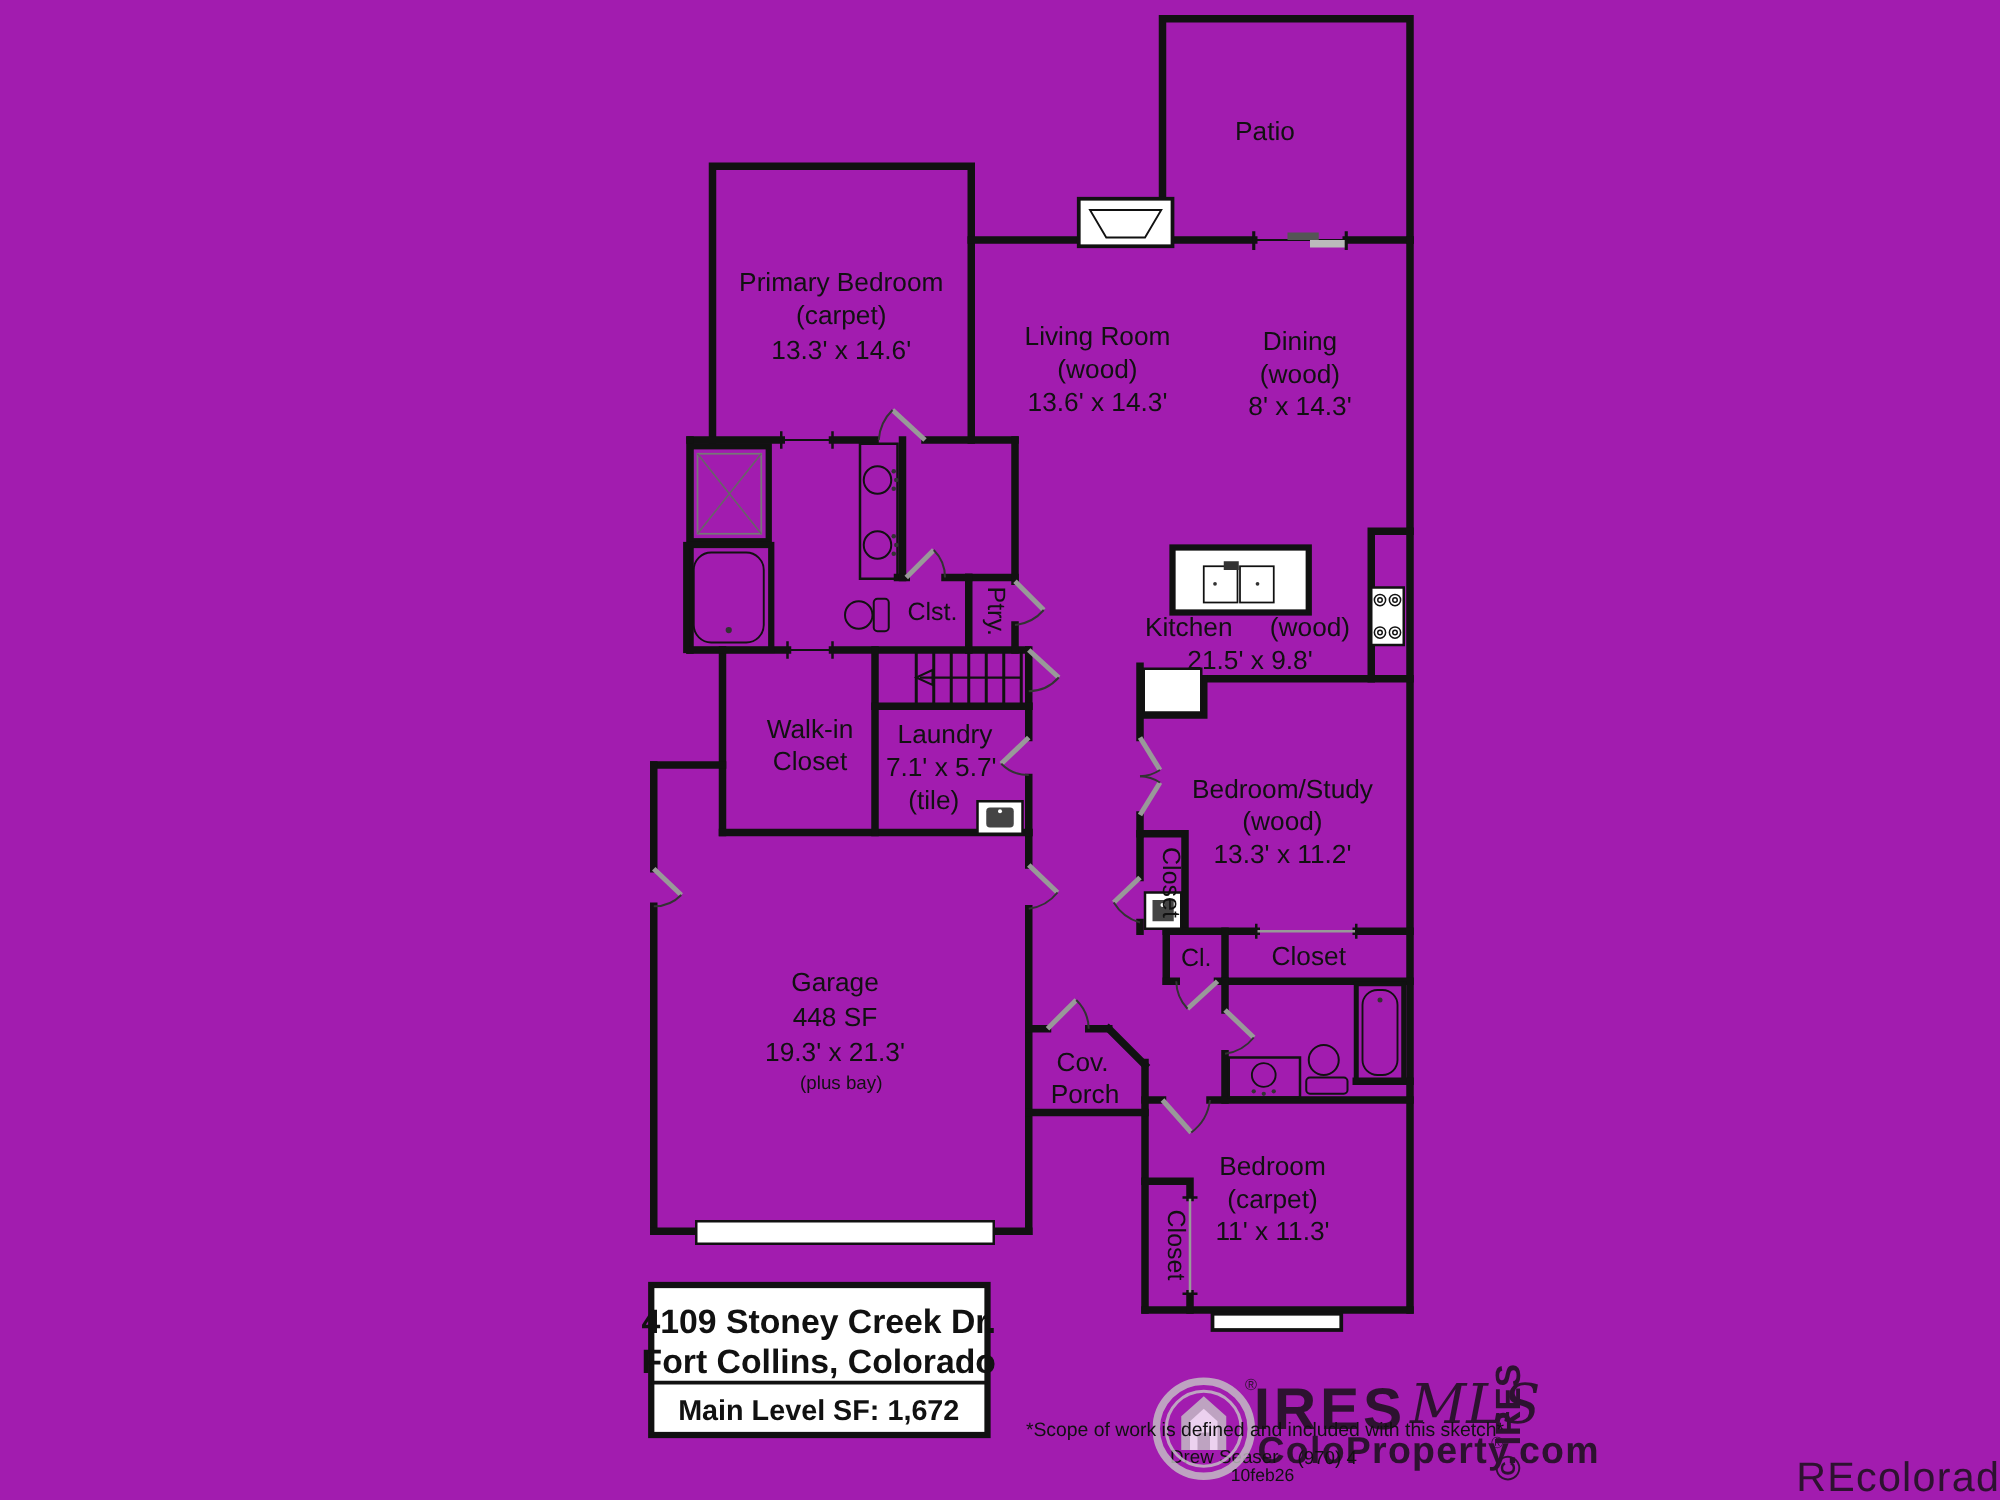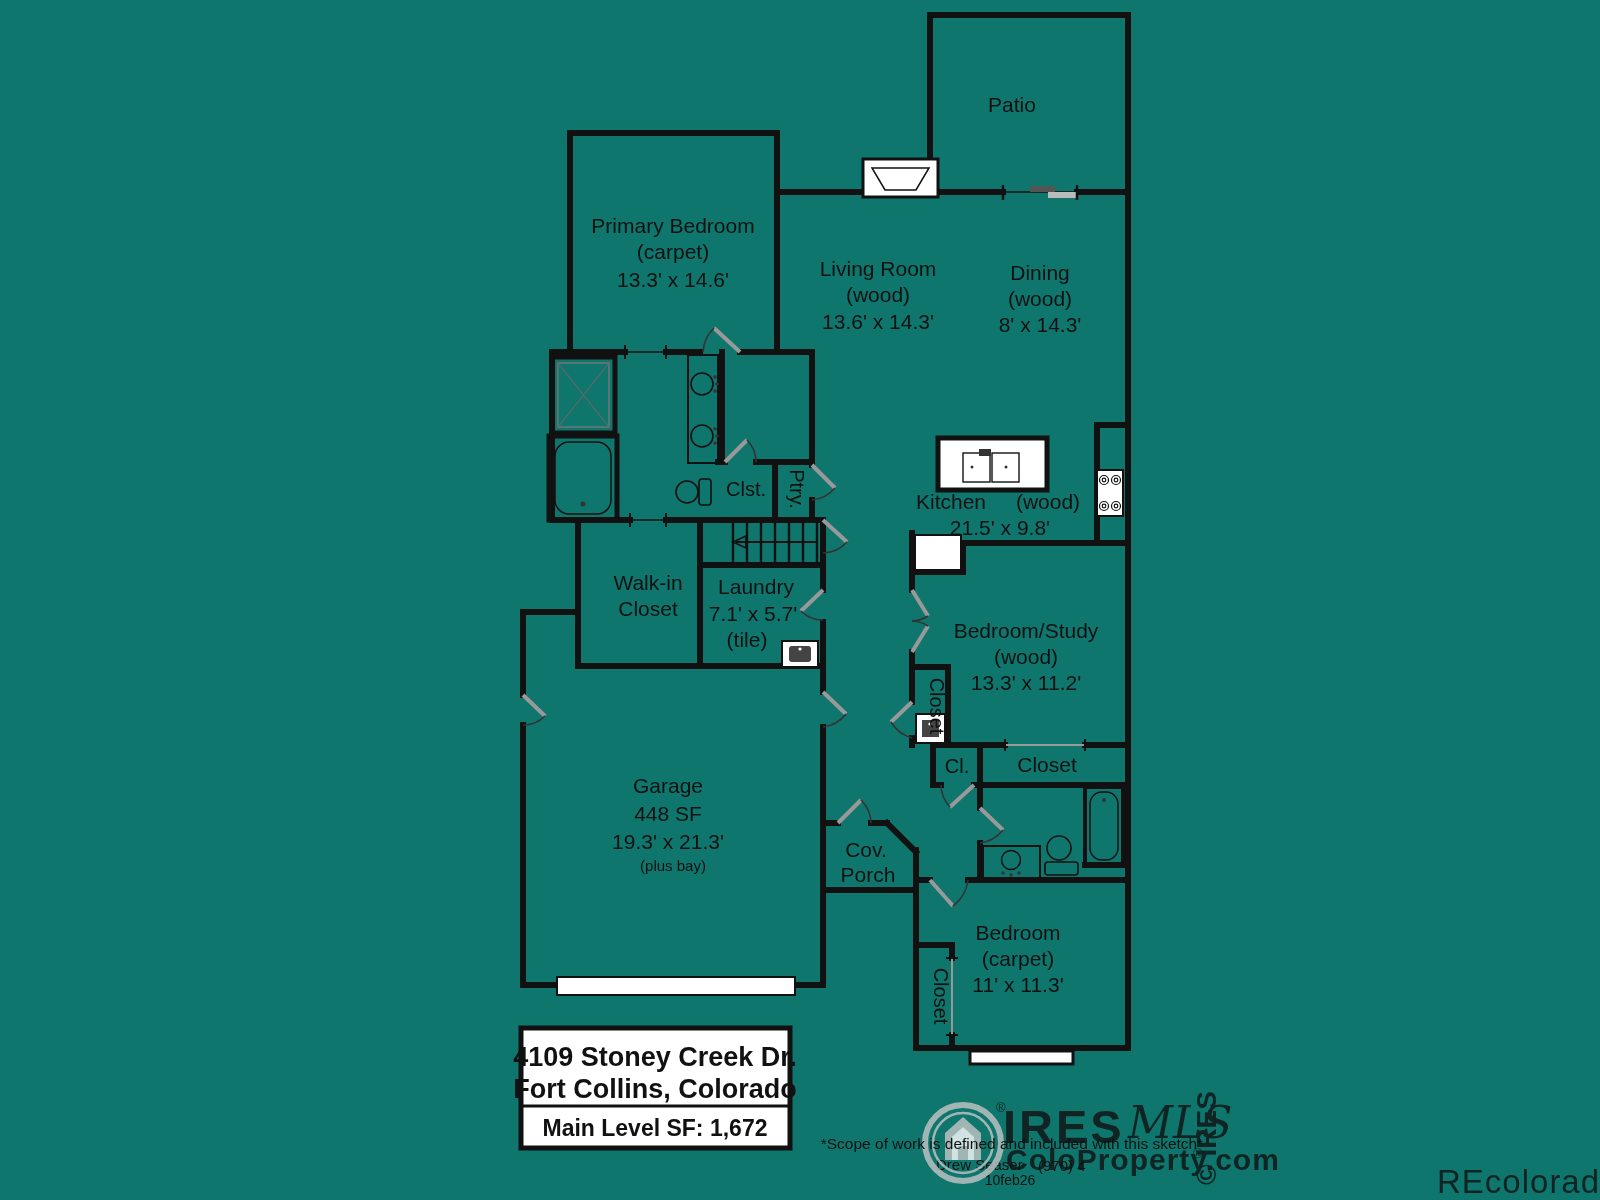--- a/index.html
+++ b/index.html
@@ -1,16 +1,16 @@
 <!DOCTYPE html>
 <html><head>
 <meta charset="utf-8">
 <style>
   html,body{margin:0;padding:0;background:#ffffff;}
-  .canvas{position:relative;width:1600px;height:1200px;background:#0f766e;overflow:hidden;
+  .canvas{position:relative;width:1600px;height:1200px;background:#a21caf;overflow:hidden;
           font-family:"Liberation Sans", sans-serif;}
   svg{position:absolute;left:0;top:0;}
   svg text{font-family:"Liberation Sans", sans-serif;fill:#111;}
   .room-name{font-size:21px;}
   .room-dims{font-size:21px;}
   .room-small{font-size:15px;}
   .vert{font-size:20px;}
   .addr{font-size:27px;font-weight:bold;}
   .addr-sf{font-size:23px;font-weight:bold;}
   .wm-big{font-size:47px;font-weight:bold;letter-spacing:3px;}

